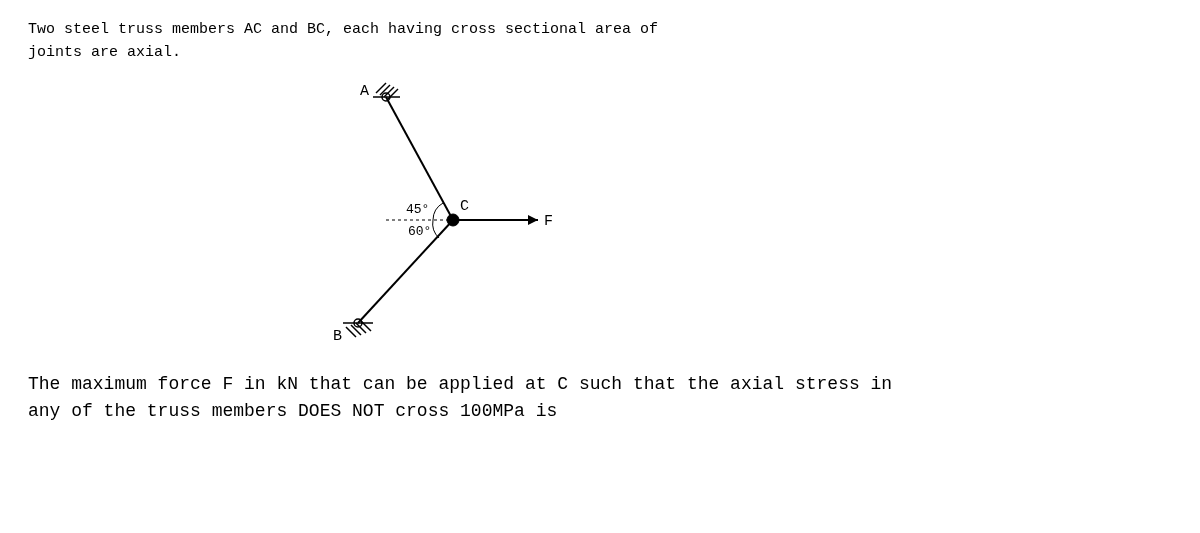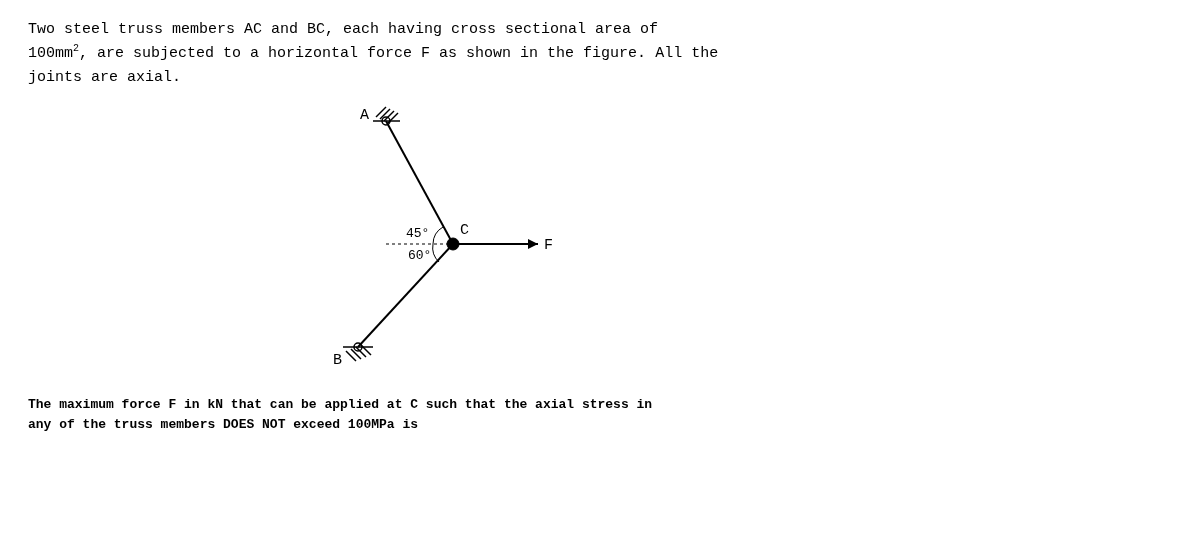--- a/index.html
+++ b/index.html
@@ -44,32 +44,30 @@
       position: absolute;
       top: 0;
       left: 0;
     }
     .question-text {
       max-width: 1140px;
       margin-top: 6px;
     }
     .question-text p {
       font-family: 'Courier New', Courier, monospace;
-      font-size: 13px;
+      font-size: 18px;
       line-height: 1.55;
-      font-weight: bold;
     }
   </style>
 </head>
 <body>
 
 <div class="page-container">
   <div class="problem-text">
     <p>Two steel truss members AC and BC, each having cross sectional area of</p>
-    <p>100mm<sup>2</sup>, are subjected to a horizontal force F as shown in the figure. All the</p>
     <p>joints are axial.</p>
   </div>
 
   <div class="figure-container">
     <svg class="truss-diagram" width="400" height="290" viewBox="0 0 400 290">
 
       <line x1="168" y1="18" x2="178" y2="8" stroke="#000" stroke-width="1.5"></line>
       <line x1="172" y1="20" x2="182" y2="10" stroke="#000" stroke-width="1.5"></line>
       <line x1="176" y1="22" x2="186" y2="12" stroke="#000" stroke-width="1.5"></line>
       <line x1="180" y1="24" x2="190" y2="14" stroke="#000" stroke-width="1.5"></line>
@@ -110,15 +108,15 @@
 
       <path d="M 225,145 A 20,20 0 0,1 235,128" stroke="#000" stroke-width="1" fill="none"></path>
 
       <path d="M 225,145 A 20,20 0 0,0 231,163" stroke="#000" stroke-width="1" fill="none"></path>
 
     </svg>
   </div>
 
   <div class="question-text">
     <p>The maximum force F in kN that can be applied at C such that the axial stress in</p>
-    <p>any of the truss members DOES NOT exceed 100MPa is</p>
+    <p>any of the truss members DOES NOT cross 100MPa is</p>
   </div>
 </div>
 
 </body></html>

